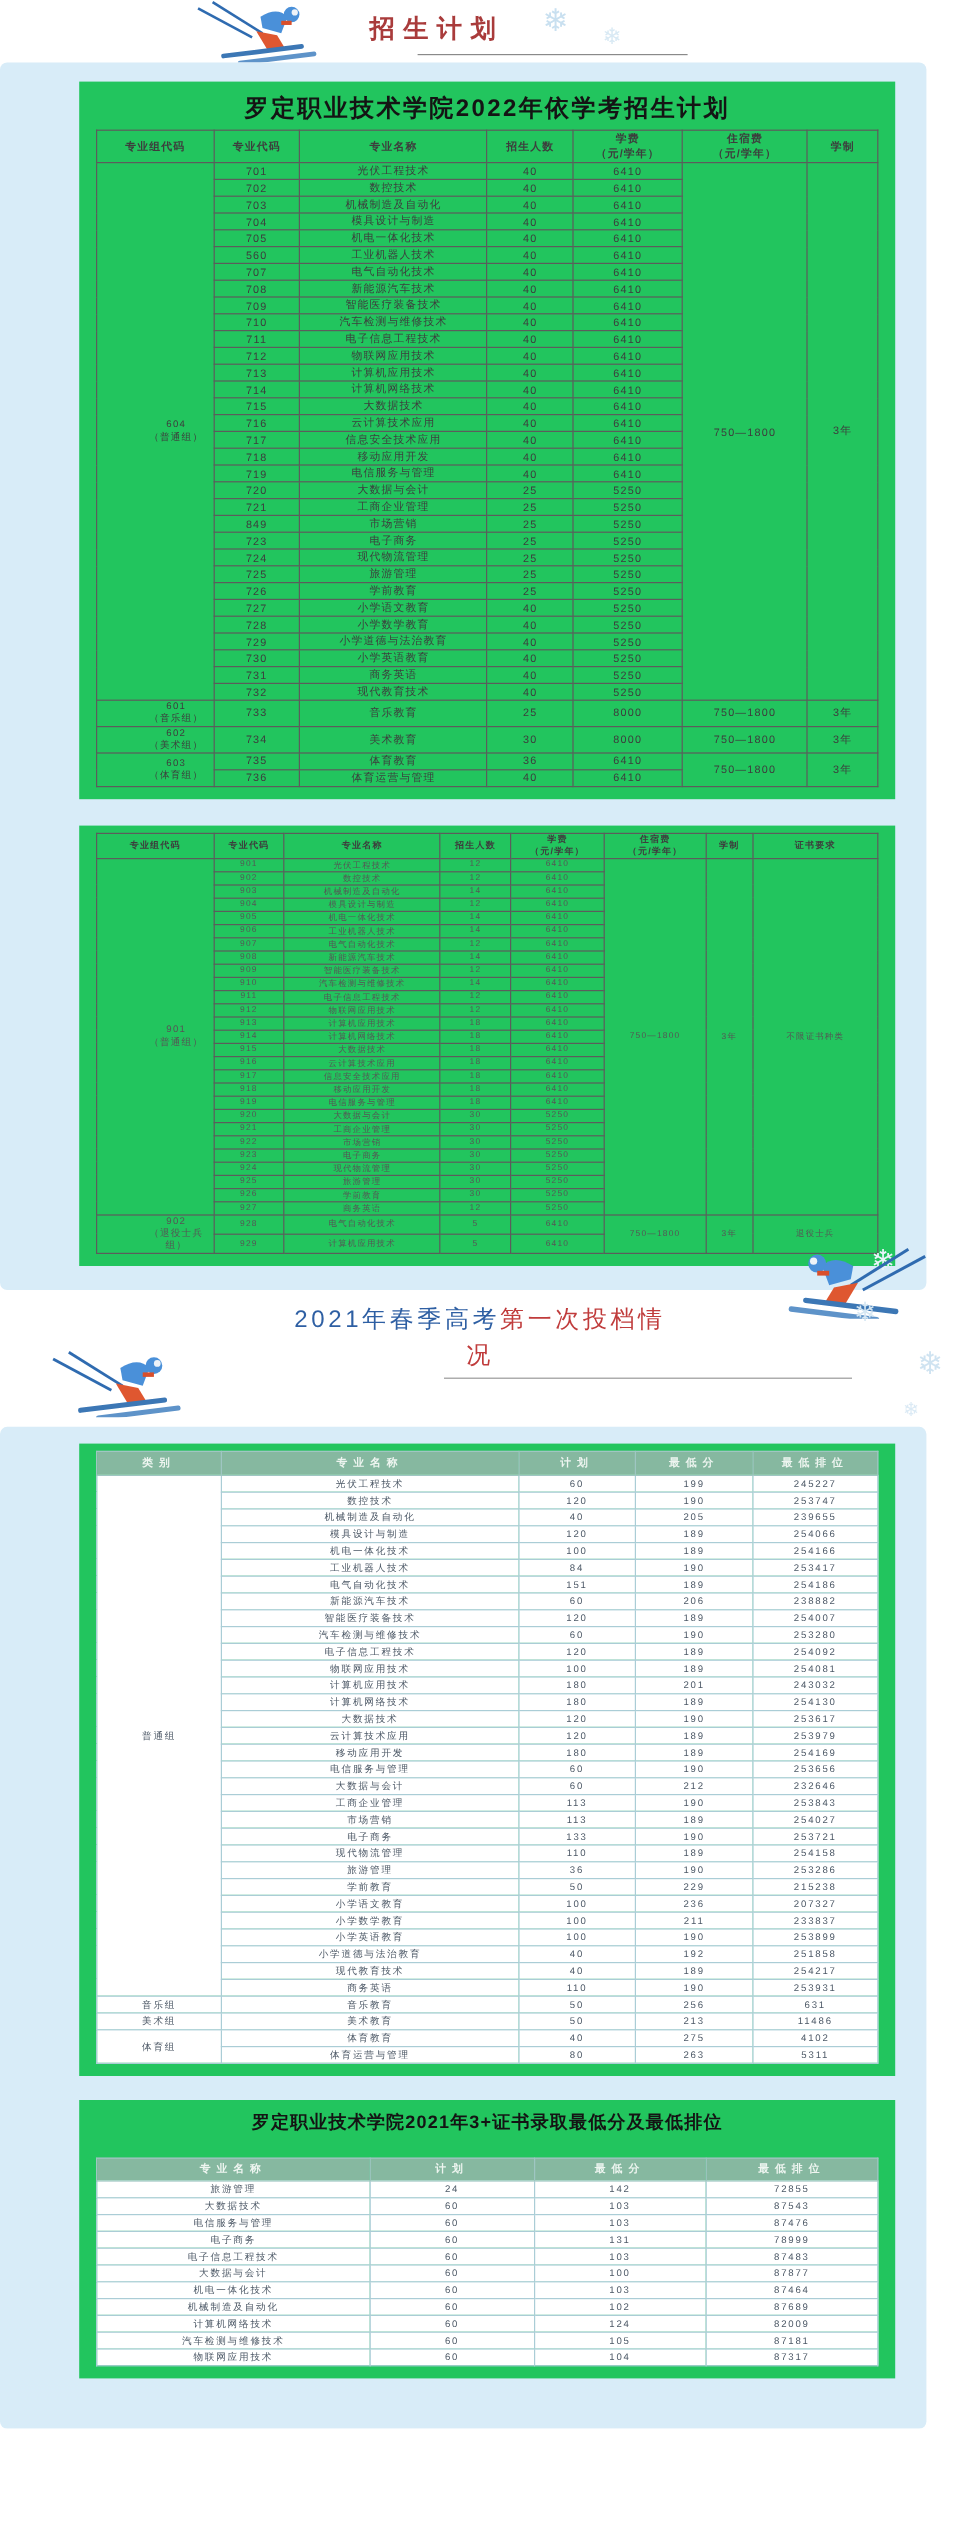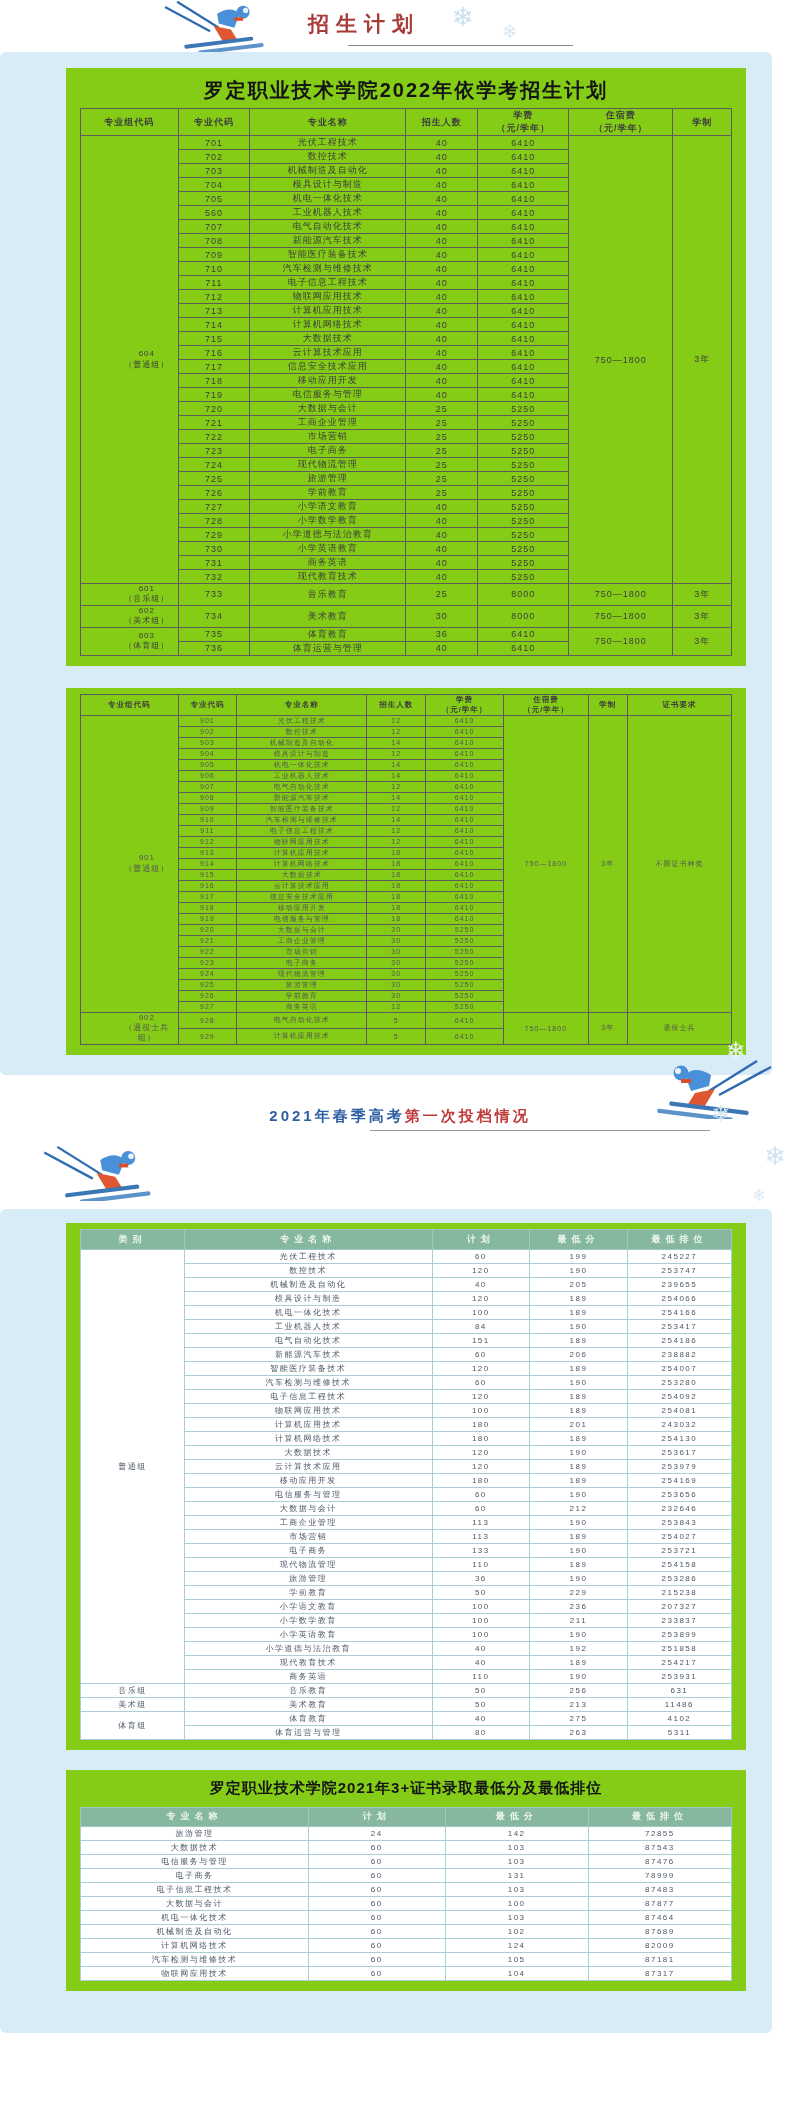--- a/index.html
+++ b/index.html
@@ -15,26 +15,26 @@
   .f1{left:452px;top:2px;font-size:26px;}
   .f2{left:502px;top:20px;font-size:19px;color:#d8e9f4;}
   .skier{position:absolute;}
   .skier svg{display:block;}
   .skier-top{left:148px;top:0;width:145px;height:52px;}
 
   
   .panel{width:772px;background:#d8ecf8;border-radius:6px;position:relative;}
   .panel1{padding:16px 0 20px 0;}
   .panel2{padding:14px 0 42px 0;}
-  .card{width:652px;margin:0 auto 0 66px;background:#84cc16;padding:6px 14px 10px 14px;}
+  .card{width:652px;margin:0 auto 0 66px;background:#22c55e;padding:6px 14px 10px 14px;}
   .card-title{text-align:center;font-weight:bold;color:#141414;}
   .t1-title{font-size:20px;letter-spacing:2px;padding:3px 0 4px 0;}
   .t2-title{font-size:19px;letter-spacing:2px;padding:2px 0 3px 0;}
   .t3-title{font-size:16px;letter-spacing:1px;padding:4px 0 6px 0;}
-  .t4-title{font-size:15px;letter-spacing:1px;padding:3px 0 9px 0;}
+  .t4-title{font-size:15px;letter-spacing:1px;padding:3px 0 20px 0;}
   .card2{margin-top:22px;}
   .card4{margin-top:20px;}
 
   
   table{border-collapse:collapse;width:100%;table-layout:fixed;}
   .plan-table th,.plan-table td{border:1px solid #5c5c5c;text-align:center;
     color:#3d3d3d;padding:0 1px;overflow:hidden;}
   .t1 th{font-size:9px;height:24px;letter-spacing:1px;font-weight:bold;}
   .t1 td{font-size:9px;height:12px;letter-spacing:1px;}
   .t2 th{font-size:7.5px;height:20px;letter-spacing:1px;}
@@ -49,21 +49,21 @@
   .t3 td{font-size:8px;height:10px;letter-spacing:1.5px;}
   .t4 th{font-size:9px;height:16px;}
   .t4 td{font-size:8px;height:10px;letter-spacing:1.5px;}
 
   
   .note{font-weight:bold;color:#e01f1f;}
   .note1{margin:16px 70px 0 96px;font-size:21px;letter-spacing:4px;line-height:1.45;text-align:justify;}
 
   
   .mid-head{position:relative;height:104px;background:#fff;}
-  .mid-title{width:330px;margin:30px auto 0 auto;text-align:center;font-size:15px;font-weight:bold;
+  .mid-title{width:330px;margin:10px auto 0 auto;text-align:center;font-size:20px;font-weight:normal;
     letter-spacing:3px;line-height:1.5;}
   .mid-title .blue{color:#2e5fa3;}
   .mid-title .red{color:#c03c3c;}
   .mid-underline{width:340px;margin:3px 90px 0 auto;border-top:1px solid #999;}
   .skier-left{left:34px;top:40px;width:140px;height:56px;}
   .skier-right-mid{right:18px;top:-46px;width:150px;height:60px;}
   .skier-right-mid svg,.skier-bottom svg{transform:scaleX(-1);}
   .f3{right:70px;top:-4px;font-size:22px;color:#d5e7f3;}
   .f4{right:14px;top:36px;font-size:26px;color:#cfe3f1;}
   .f5{right:34px;bottom:4px;font-size:16px;color:#dbeaf5;}
@@ -262,21 +262,21 @@
               <td>25</td>
               <td>5250</td>
             </tr>
             <tr>
               <td>721</td>
               <td>工商企业管理</td>
               <td>25</td>
               <td>5250</td>
             </tr>
             <tr>
-              <td>722</td>
+              <td>849</td>
               <td>市场营销</td>
               <td>25</td>
               <td>5250</td>
             </tr>
             <tr>
               <td>723</td>
               <td>电子商务</td>
               <td>25</td>
               <td>5250</td>
             </tr>

